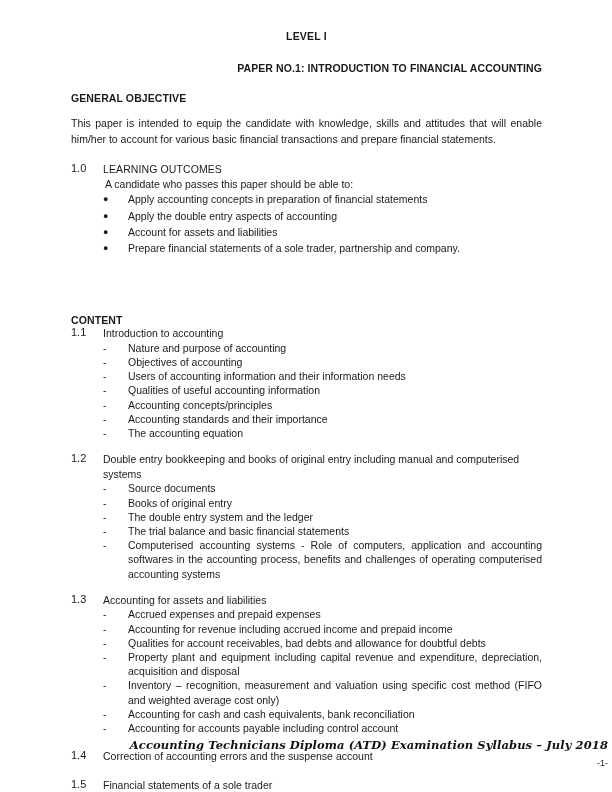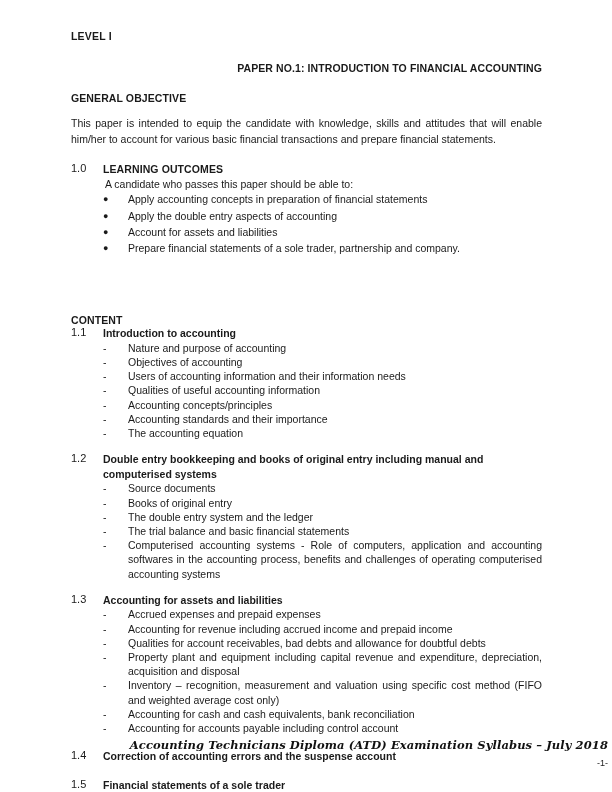--- a/index.html
+++ b/index.html
@@ -23,21 +23,21 @@
     overflow: hidden;
   }
   .body-area {
     position: absolute;
     left: 71px;
     top: 30px;
     width: 471px;
   }
 
   .doc-title {
-    text-align: left;
+    text-align: center;
     font-weight: bold;
     font-size: 10.5px;
     letter-spacing: 0.2px;
     margin: 0 0 20px 0;
   }
   .paper-heading {
     font-weight: bold;
     font-size: 10.5px;
     letter-spacing: 0.1px;
     margin: 0 0 18px 0;
@@ -64,21 +64,21 @@
     margin: 0;
   }
   .num {
     position: absolute;
     left: 0;
     top: 0;
     font-size: 11px;
     width: 28px;
   }
   .num-heading {
-    font-weight: bold;
+    font-weight: normal;
     font-size: 10.5px;
     line-height: 14.6px;
     margin: 0;
   }
   .num-heading.caps {
     letter-spacing: 0.1px;
   }
   .sub-line {
     font-size: 10.5px;
     line-height: 14.6px;

